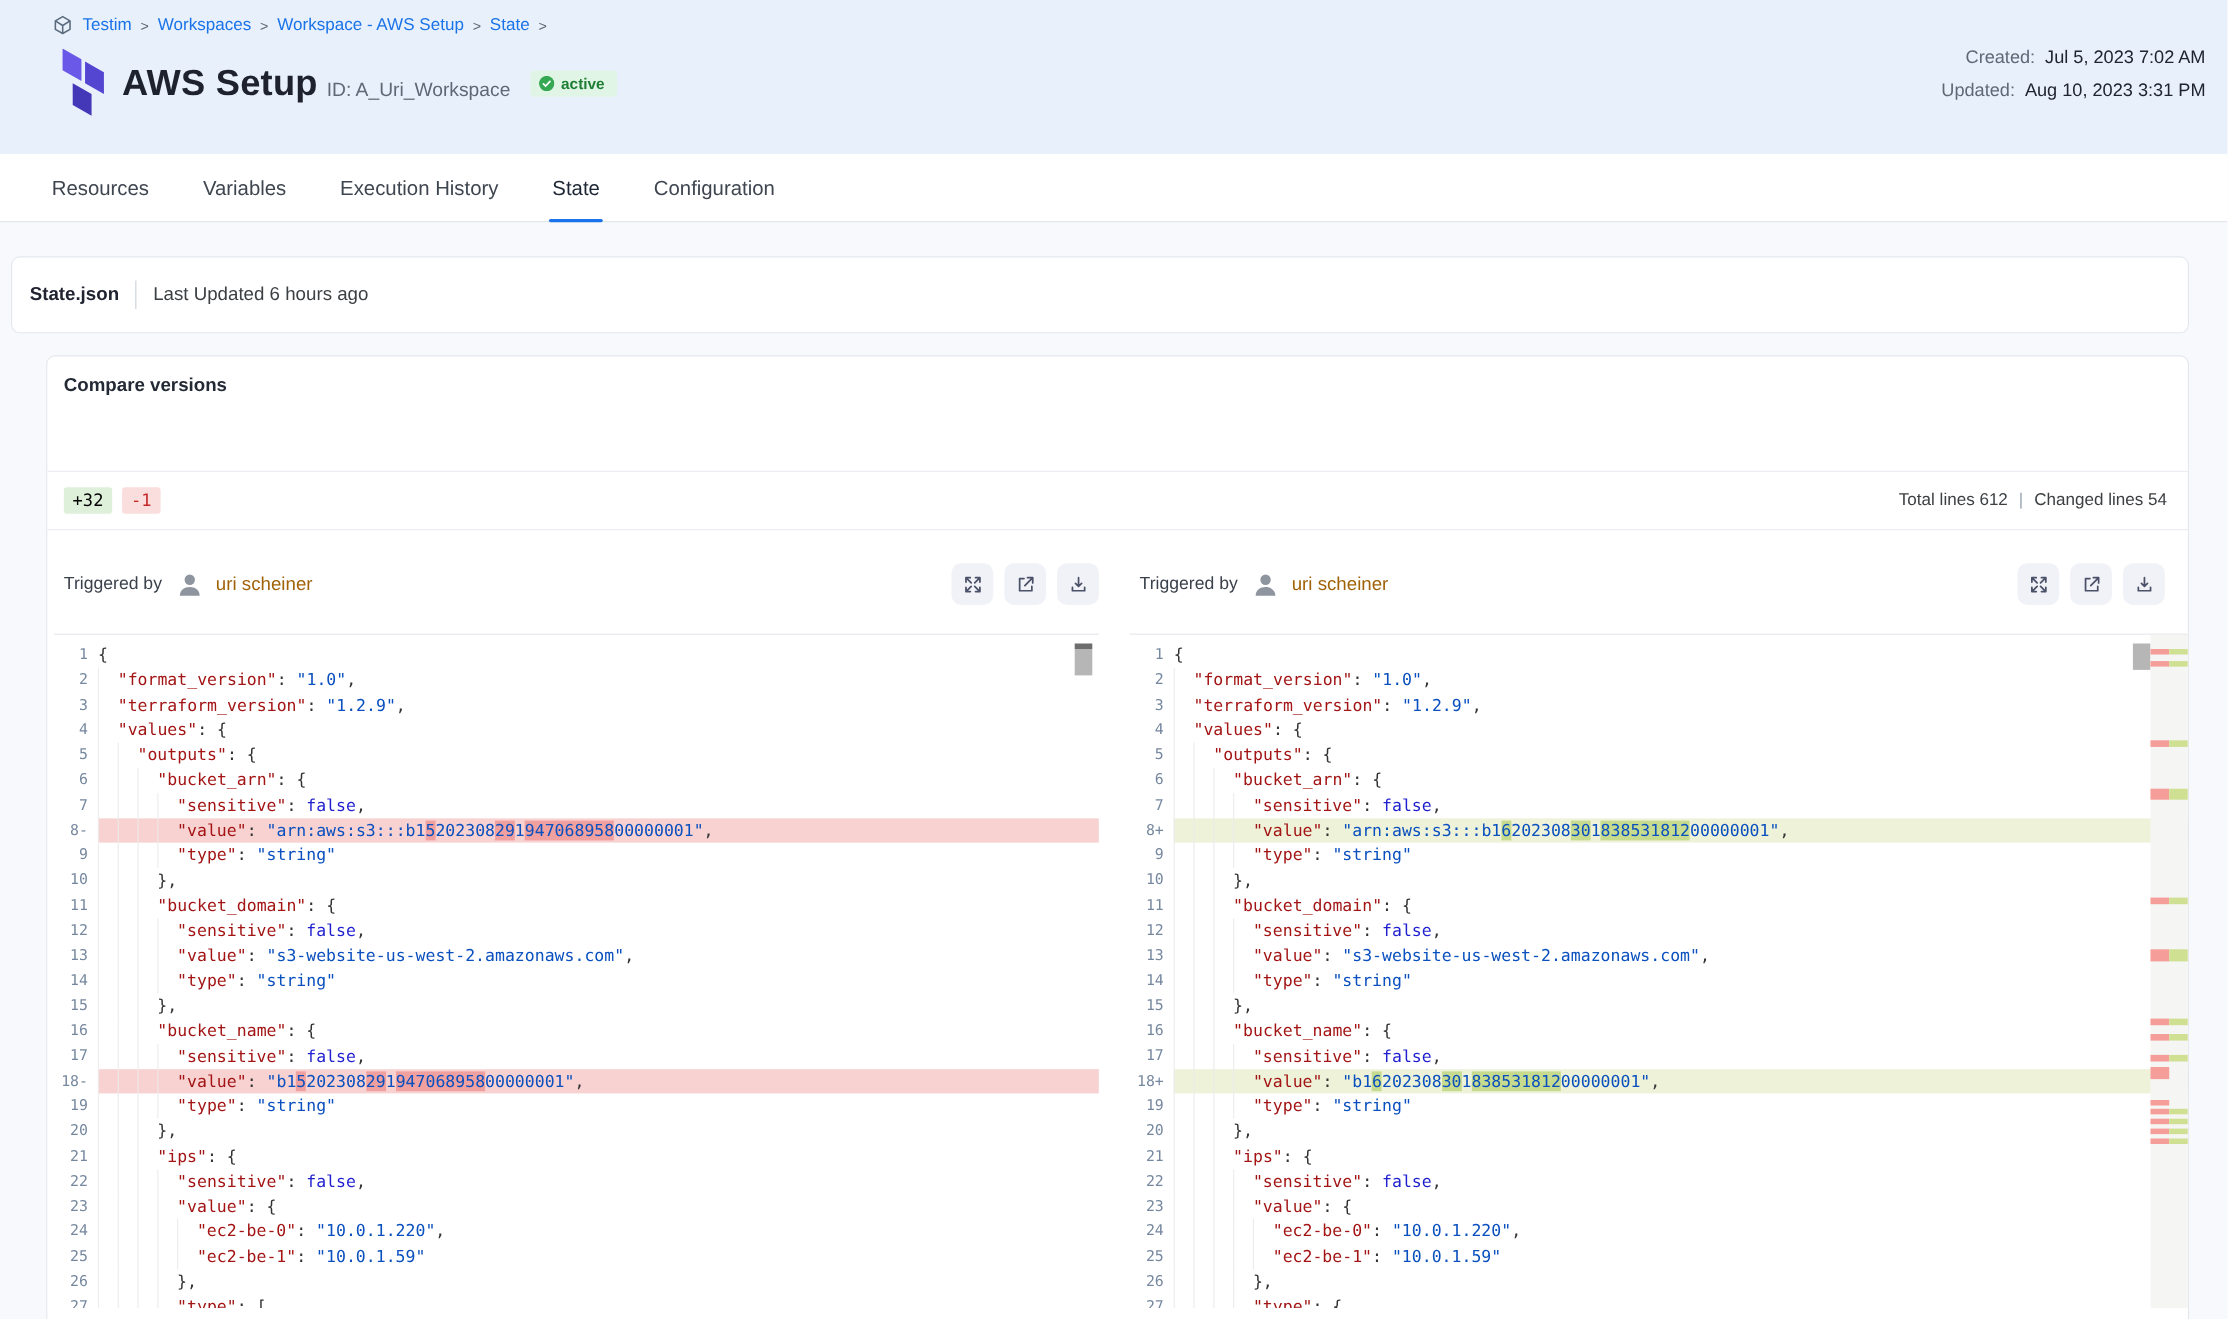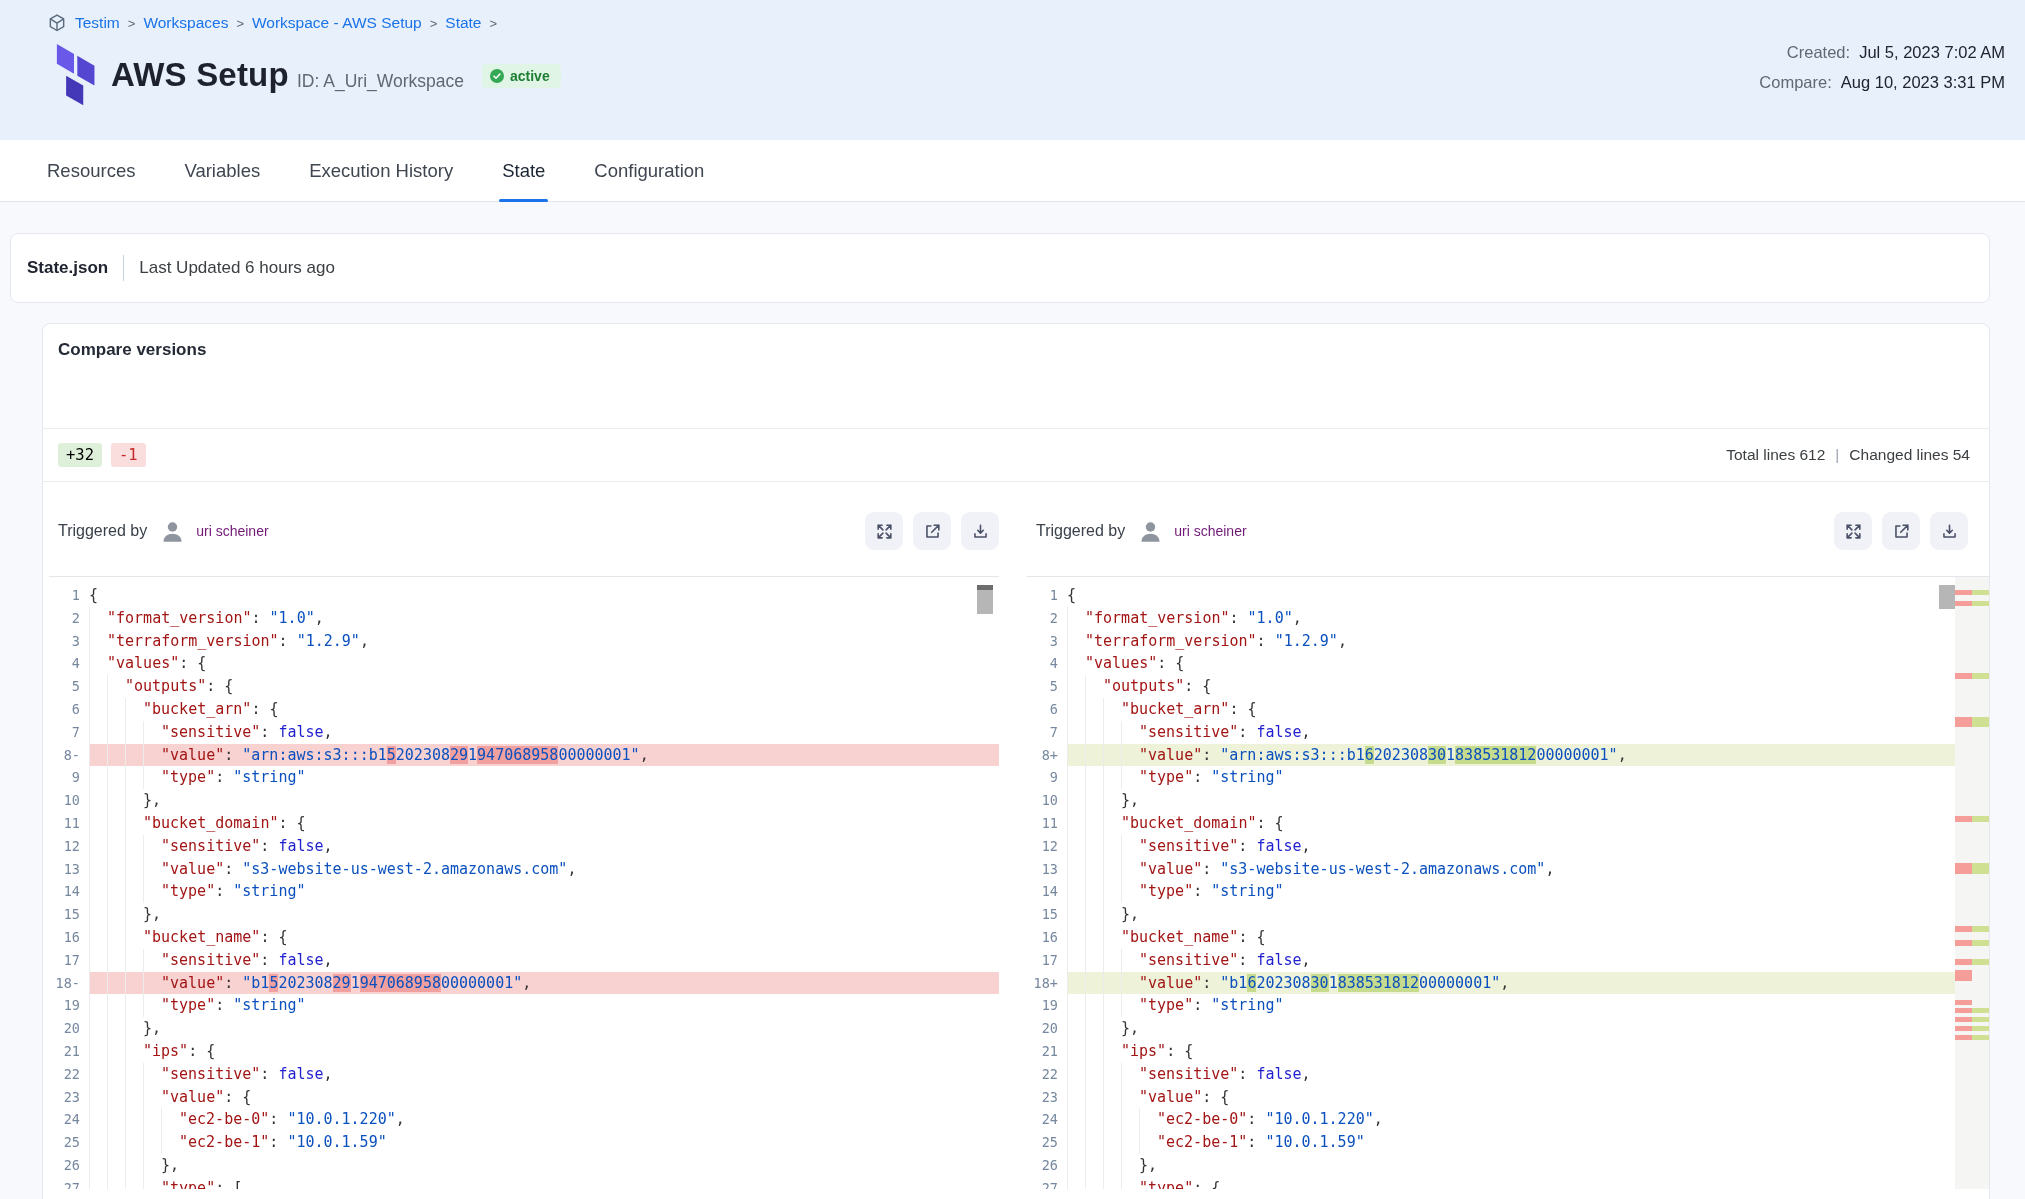--- a/index.html
+++ b/index.html
@@ -51,21 +51,21 @@
 
   
   .panels { display:flex; padding-left:6px; }
   .panel.left { width:950px; }
   .panel-gap { width:28px; }
   .panel.right { flex:1; }
   .phead { height:94px; display:flex; align-items:center; padding:4px 0 0 9px; }
   .panel.right .phead { padding-right:21px; }
   .trig-label { font-size:16px; color:#3a414b; }
   .avatar { margin:0 10px 0 12px; display:flex; }
-  .user-link { font-size:14px; color:#701a75; cursor:pointer; }
+  .user-link { font-size:17px; color:#a16207; cursor:pointer; }
   .pbtns { margin-left:auto; display:flex; }
   .ibtn { width:38px; height:38px; border-radius:9px; background:#f1f2f7; display:flex; align-items:center; justify-content:center; margin-left:10px; cursor:pointer; }
 
   .code { border-top:1px solid #e3e6ea; position:relative; height:613px; overflow:hidden; padding-top:7px; background:#fff; }
   .crow { display:flex; height:22.8px; line-height:22.8px; font-family:"DejaVu Sans Mono", monospace; font-size:15px; color:#333; white-space:pre; }
   .gut { flex:0 0 40px; text-align:right; padding-right:9px; color:#76889f; font-size:13.5px; font-family:"DejaVu Sans Mono", monospace; background:#fff; }
   .ctx { flex:1; position:relative; }
   .ind { display:inline-block; width:18px; height:22.8px; vertical-align:top; border-left:1px solid #ececec; }
   .k { color:#a31515; }
   .s { color:#0a50be; }
@@ -125,21 +125,21 @@
     </svg>
     <span>active</span>
   </div>
 
   <div class="meta">
     <div class="meta-row">
       <span class="meta-label">Created:</span>
       <span class="meta-value">Jul 5, 2023 7:02 AM</span>
     </div>
     <div class="meta-row">
-      <span class="meta-label">Compare:</span>
+      <span class="meta-label">Updated:</span>
       <span class="meta-value">Aug 10, 2023 3:31 PM</span>
     </div>
   </div>
 </div>
 
 <div class="tabbar">
   <div class="tab">Resources</div>
   <div class="tab">Variables</div>
   <div class="tab">Execution History</div>
   <div class="tab active">State</div>

